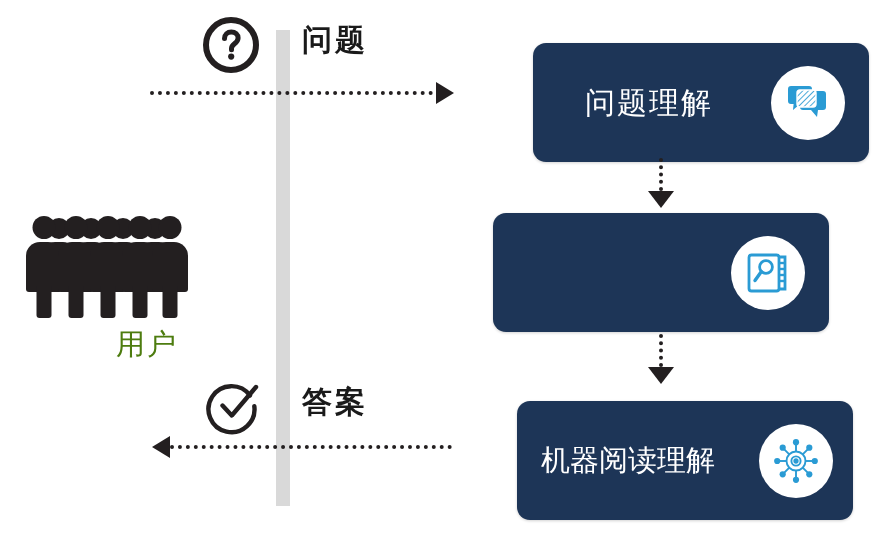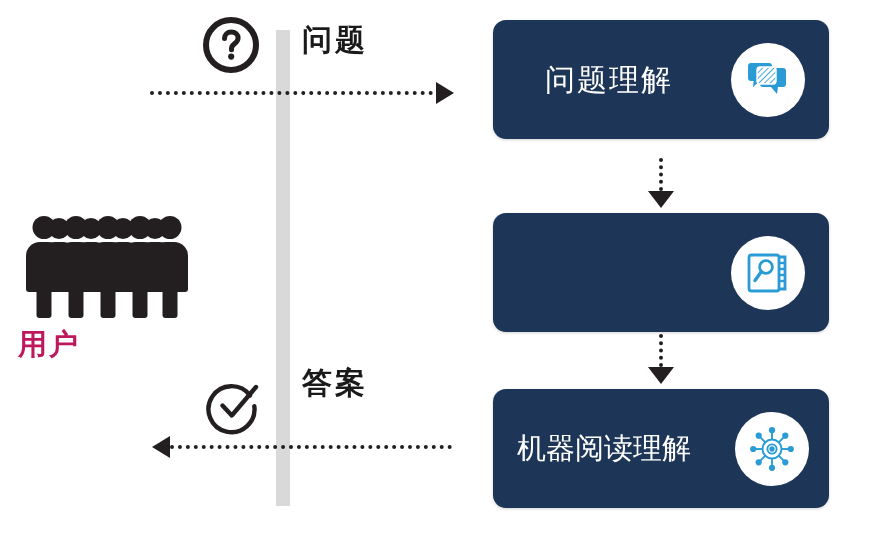--- a/index.html
+++ b/index.html
@@ -65,24 +65,24 @@
   .person.front .legs {
     width: 15px; height: 32px; top: 70px;
     border-radius: 0 0 3px 3px;
   }
 
   #users-label {
     position: absolute;
     left: 18px;
     top: 325px;
     width: 160px;
-    text-align: left;
+    text-align: right;
     font-size: 29px;
-    font-weight: bold;
-    color: #be185d;
+    font-weight: normal;
+    color: #4d7c0f;
     letter-spacing: 2px;
   }
 
   
   #divider-bar {
     position: absolute;
     left: 276px;
     top: 30px;
     width: 14px;
     height: 476px;
@@ -97,21 +97,21 @@
   
   .flow-label {
     position: absolute;
     font-size: 30px;
     font-weight: bold;
     color: #1a1a1a;
     letter-spacing: 3px;
     white-space: nowrap;
   }
   #label-question { left: 302px; top: 20px; }
-  #label-answer   { left: 302px; top: 363px; }
+  #label-answer   { left: 302px; top: 382px; }
 
   
   .h-arrow {
     position: absolute;
     height: 22px;
   }
   .h-arrow .dots {
     position: absolute;
     top: 9px;
     height: 0;
@@ -158,23 +158,23 @@
   
   .proc-box {
     position: absolute;
     left: 493px;
     width: 336px;
     height: 119px;
     background: #1d3557;
     border-radius: 13px;
     box-shadow: 0 1px 3px rgba(0,0,0,0.18);
   }
-  #box-1 { top: 20px; }
+  #box-1 { top: 43px; margin-left: 40px; }
   #box-2 { top: 213px; }
-  #box-3 { top: 389px; }
+  #box-3 { top: 401px; margin-left: 24px; }
 
   .proc-text {
     position: absolute;
     left: 0;
     top: 50%;
     transform: translateY(-50%);
     width: 232px;
     text-align: center;
     color: #ffffff;
     font-size: 30px;

